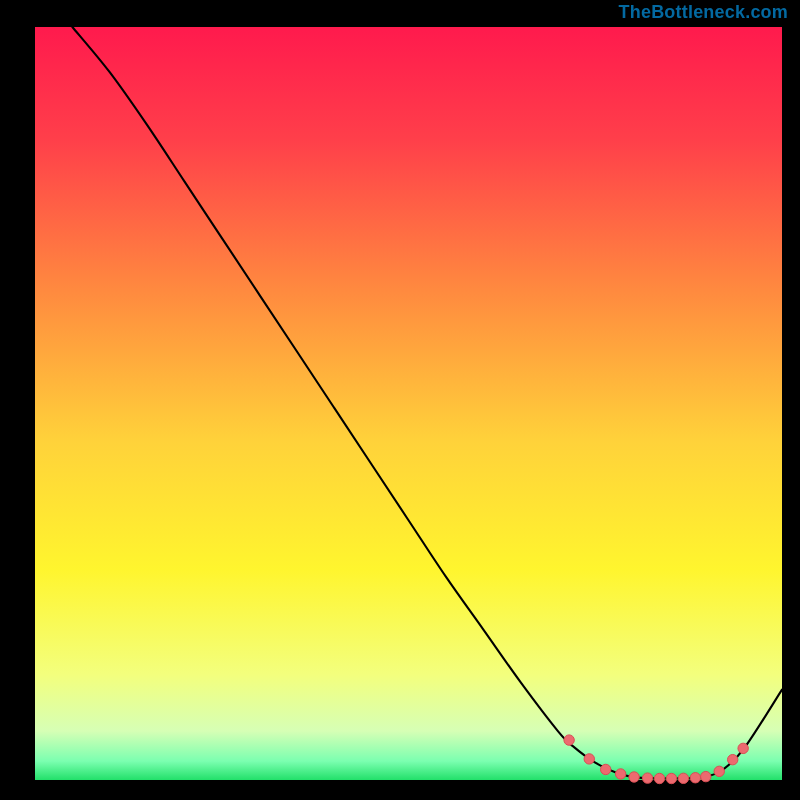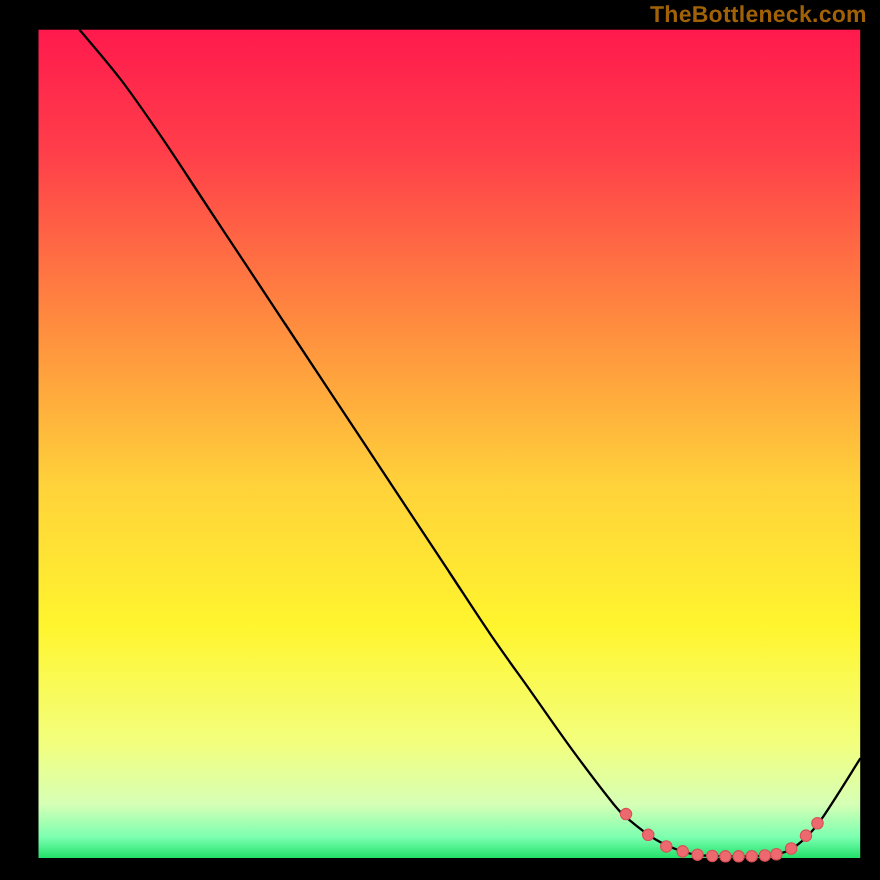--- a/index.html
+++ b/index.html
@@ -18,23 +18,23 @@
   svg {
     position: absolute;
     left: 0;
     top: 0;
   }
   .watermark {
     position: absolute;
     top: 2px;
     right: 12px;
     font-family: Arial, Helvetica, sans-serif;
-    font-size: 21px;
+    font-size: 18px;
     font-weight: bold;
-    color: #a16207;
+    color: #0369a1;
     letter-spacing: 0.2px;
     user-select: none;
   }
 </style>
 </head>
 <body>
 
 <div class="stage">
   <svg id="svg" width="800" height="800" viewBox="0 0 800 800">
       <defs>

